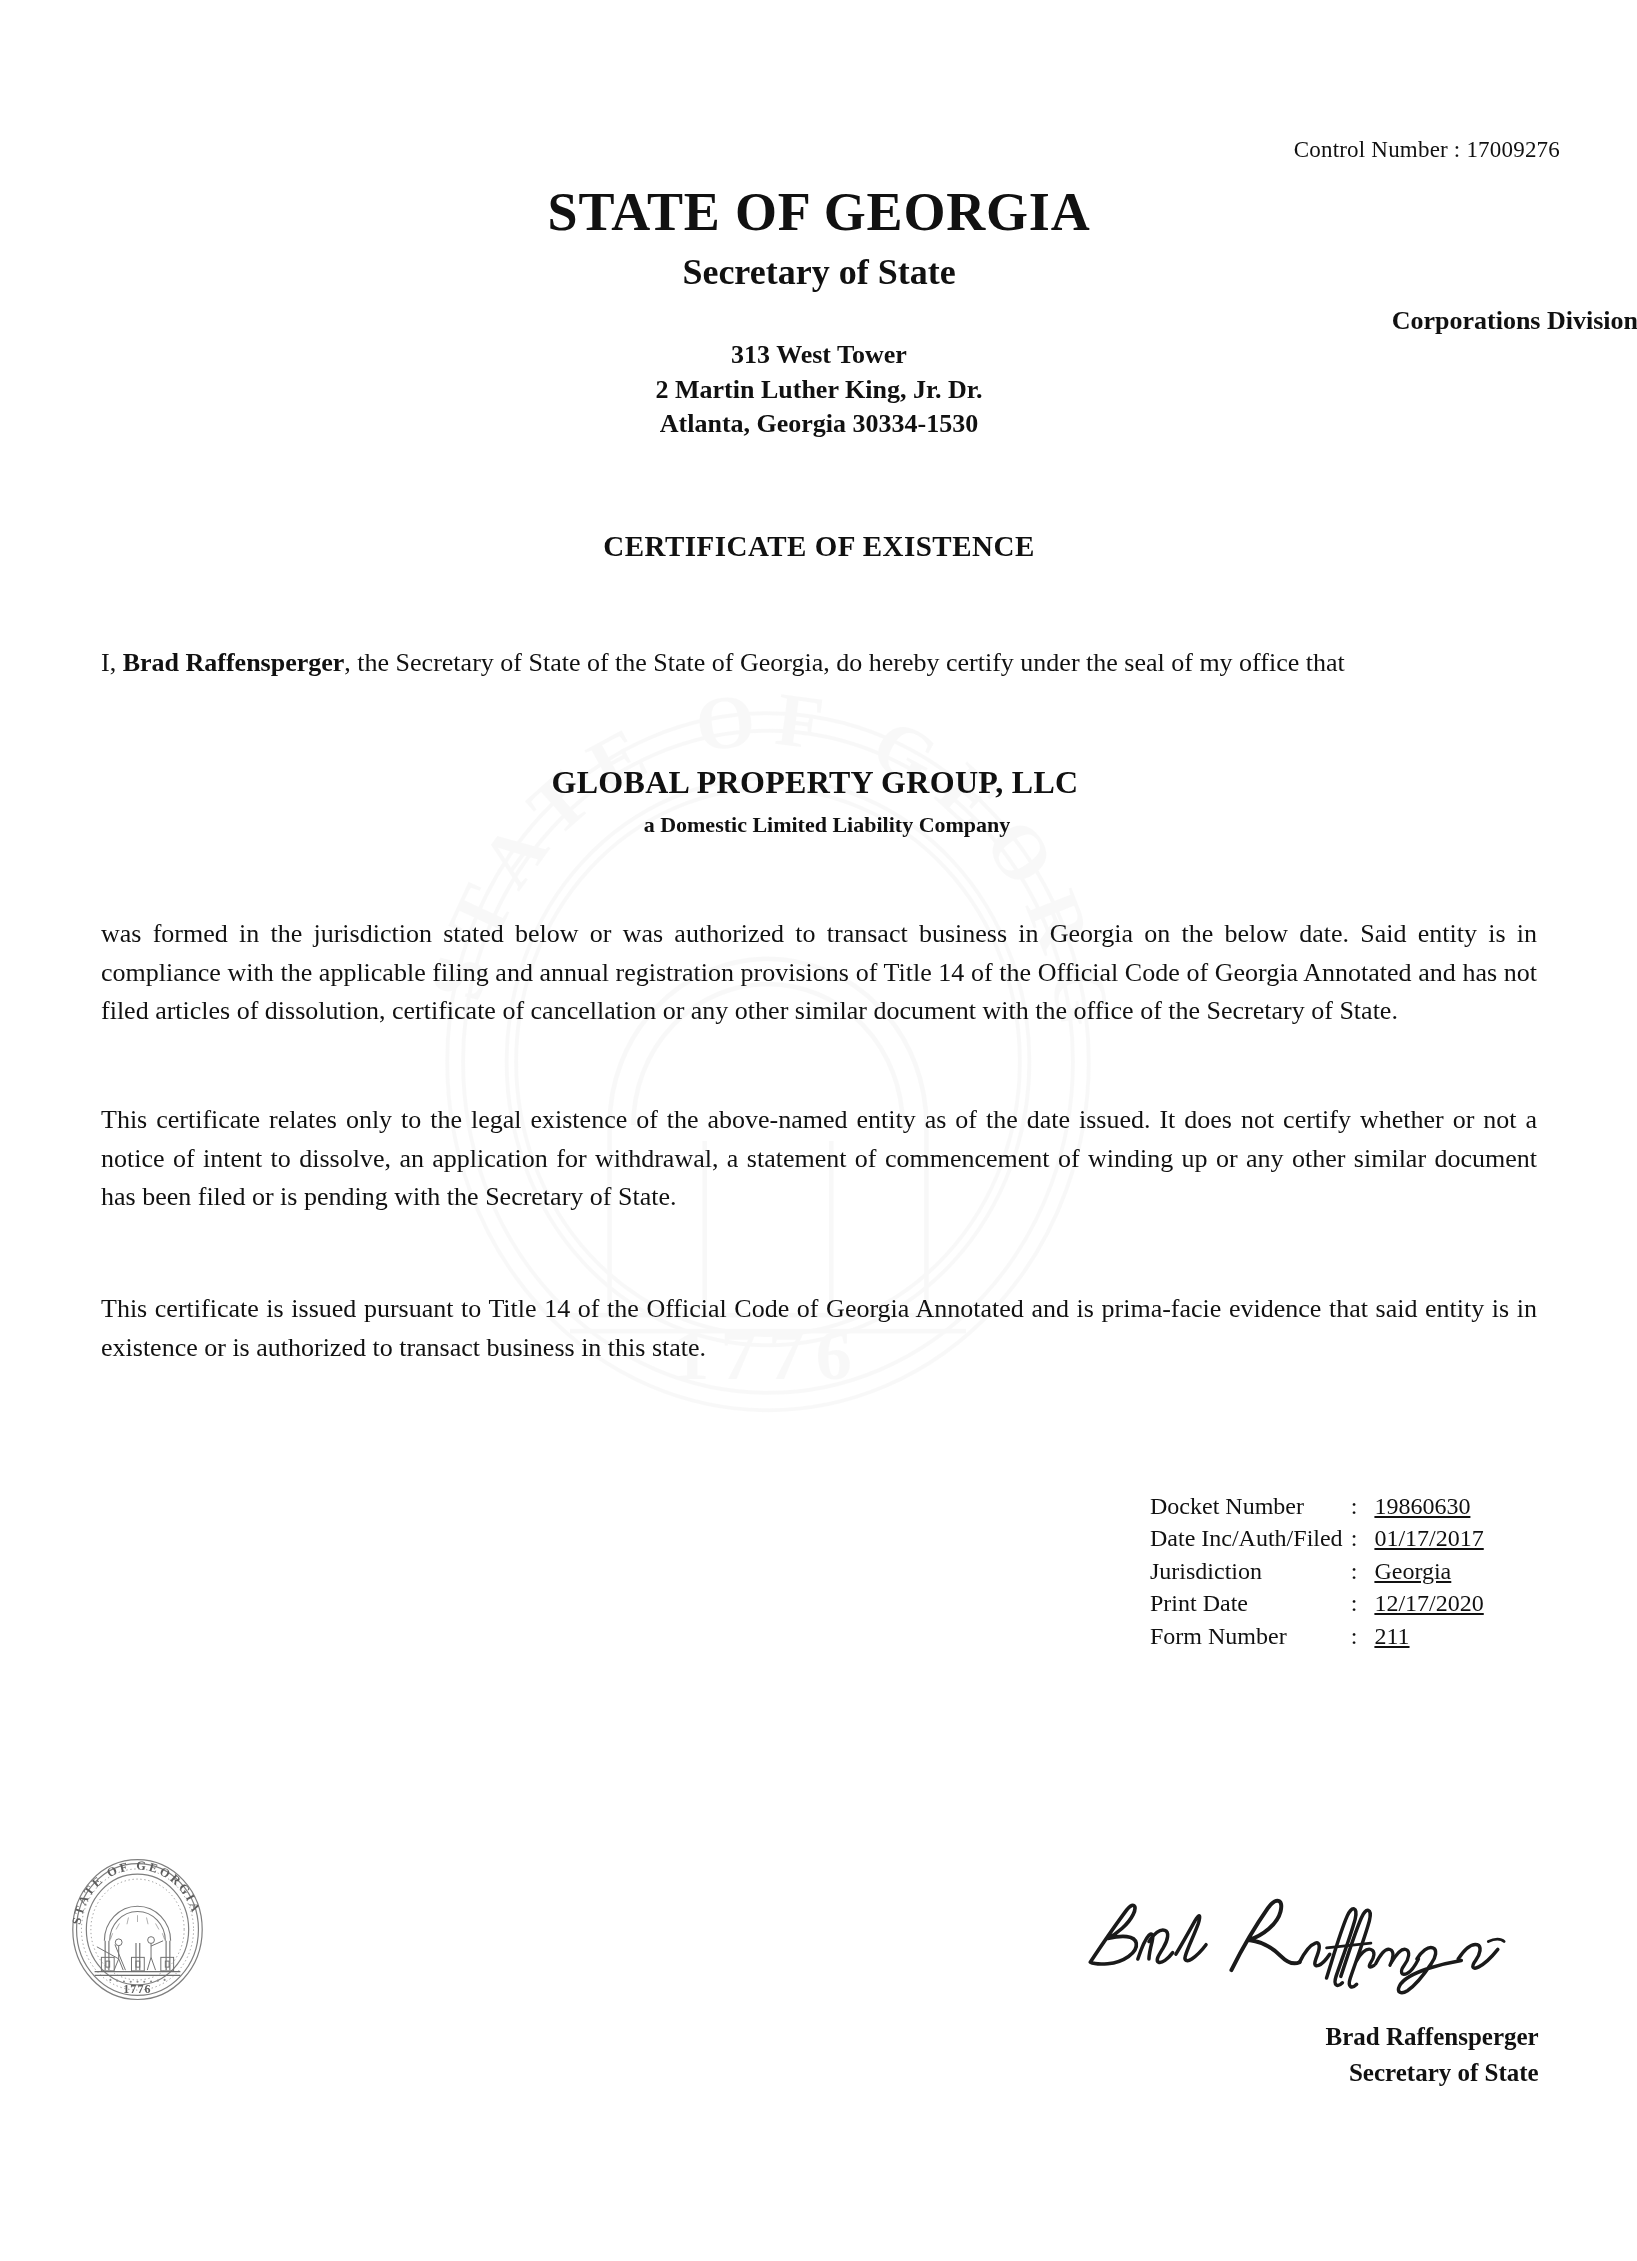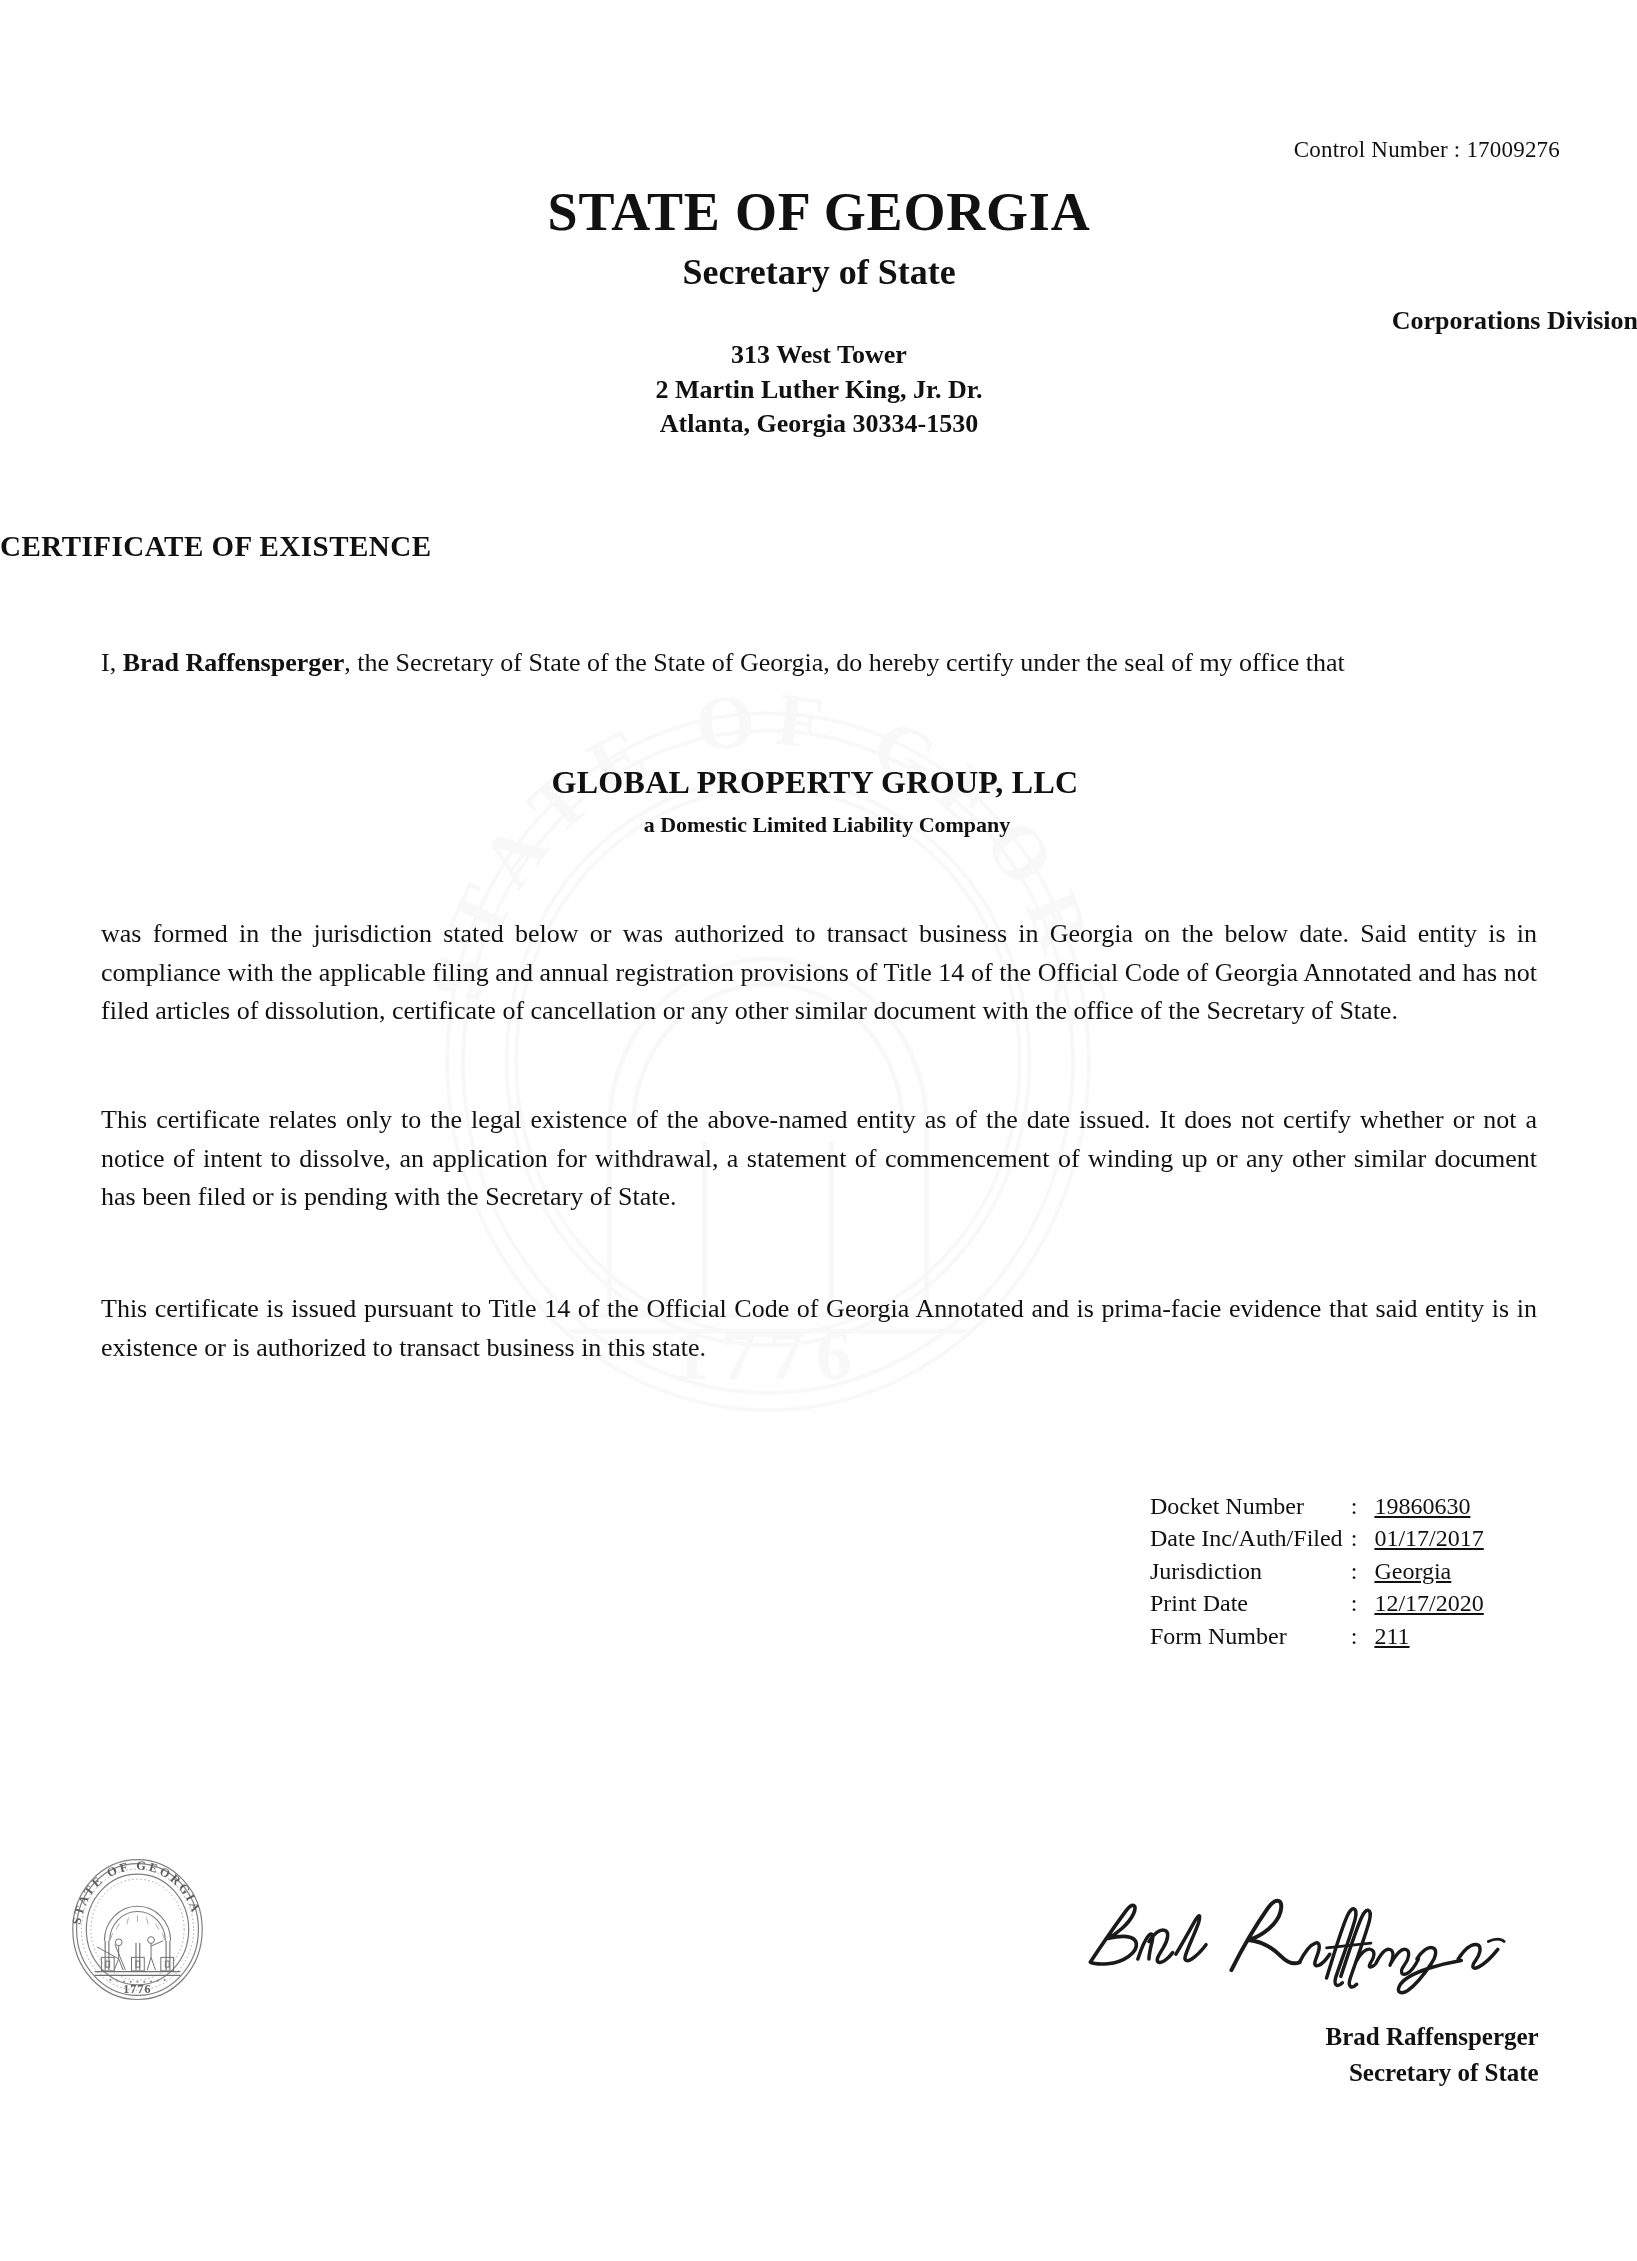--- a/index.html
+++ b/index.html
@@ -69,20 +69,21 @@
     line-height: 1.33;
   }
   #header .addr-first { margin-top: 11px; text-align: right; }
 
   
   #cert-title {
     position: absolute;
     left: 0;
     right: 0;
     top: 530px;
+    text-align: center;
     font-size: 29px;
     font-weight: bold;
     letter-spacing: 0.5px;
     z-index: 3;
   }
 
   
   .body-text {
     position: absolute;
     left: 101px;

